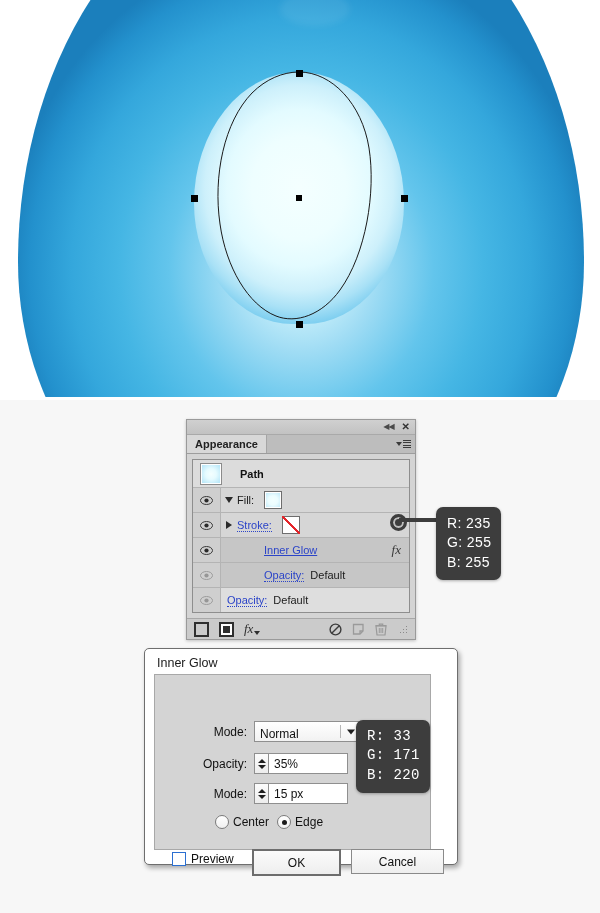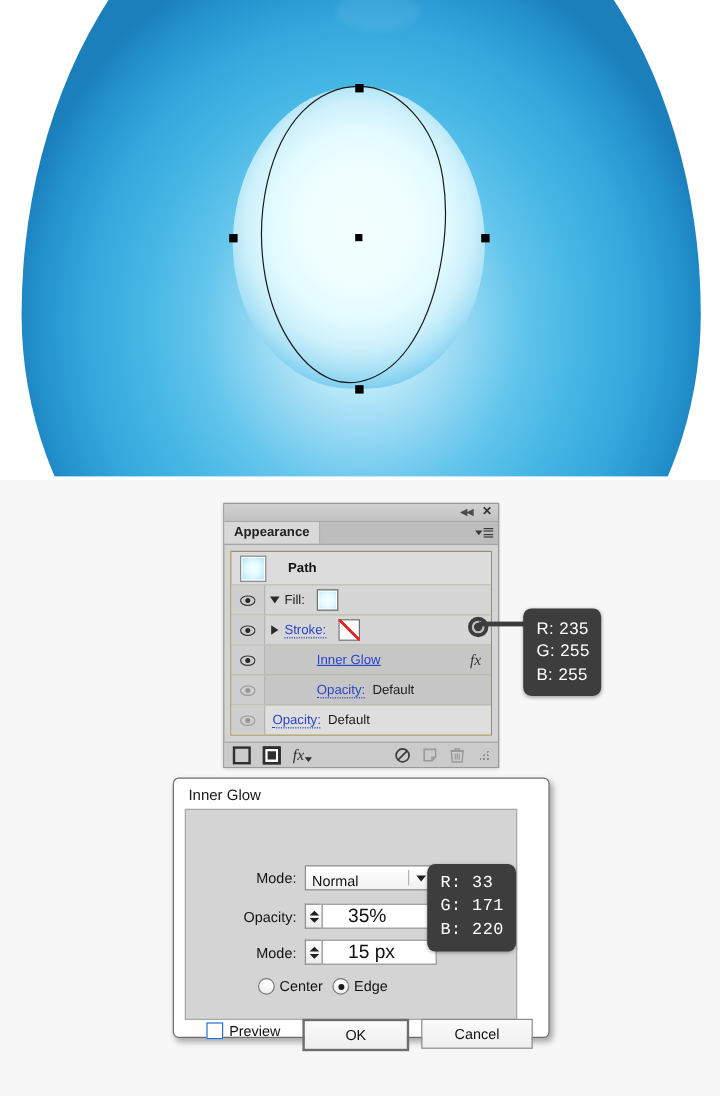--- a/index.html
+++ b/index.html
@@ -110,21 +110,21 @@
   .menu-caret{
     width:0;height:0;border-left:3px solid transparent;border-right:3px solid transparent;
     border-top:4px solid #3a3a3a;
   }
   .menu-lines{display:flex;flex-direction:column;gap:1.5px;}
   .menu-lines i{display:block;width:8px;height:1px;background:#3a3a3a;}
 
   .panel-body{
     margin:5px;
     border:1px solid #8e8e8e;
-    background:#fde047;
+    background:#6d28d9;
   }
   .ap-row{
     display:flex;align-items:center;
     height:24px;
     border-bottom:1px solid #b4b4b4;
     background:#d6d6d6;
   }
   .ap-row:last-child{border-bottom:none;}
   .ap-row.row-selected{background:#c6c6c6;}
   .ap-row.row-light{background:#dedede;}
@@ -281,22 +281,22 @@
     width:13px;height:19px;
     border:1px solid #8f8f8f;border-right:none;
     background:linear-gradient(#fbfbfb,#ededed);
     display:flex;flex-direction:column;align-items:center;justify-content:center;gap:2px;
   }
   .st-up{width:0;height:0;border-left:4px solid transparent;border-right:4px solid transparent;border-bottom:4px solid #1f1f1f;}
   .st-dn{width:0;height:0;border-left:4px solid transparent;border-right:4px solid transparent;border-top:4px solid #1f1f1f;}
   .num-input{
     width:73px;height:19px;
     background:#ffffff;border:1px solid #8f8f8f;
-    display:flex;align-items:center;padding-left:21px;
-    font-size:16px;color:#111;text-align:center;
+    display:flex;align-items:center;padding-left:5px;
+    font-size:12px;color:#111;text-align:center;
   }
   .color-chip{
     width:20px;height:20px;border:1px solid #6e6e6e;
     background:#ffffff;padding:2px;box-sizing:border-box;
   }
   .color-chip i{display:block;width:100%;height:100%;background:#21abdc;}
   .radio-row{
     position:absolute;display:flex;align-items:center;gap:8px;
   }
   .radio{

